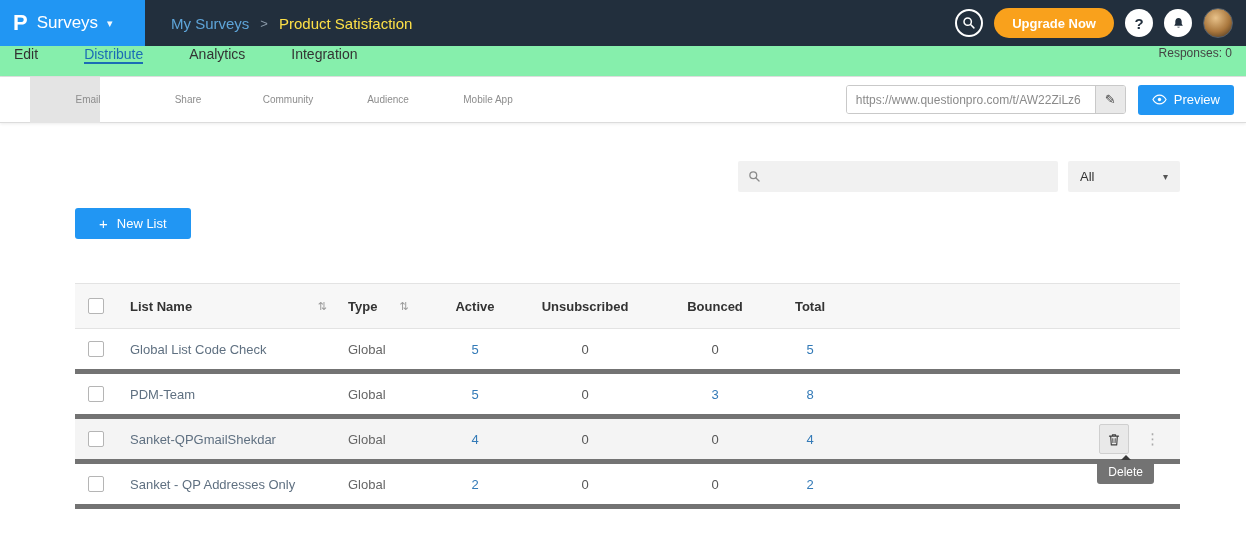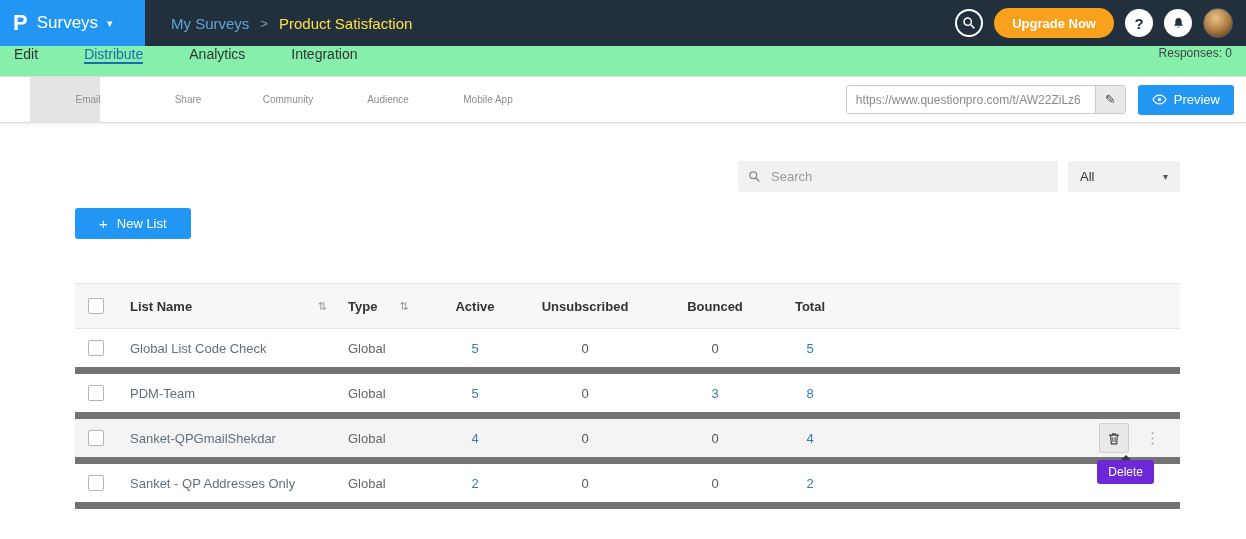--- a/index.html
+++ b/index.html
@@ -80,21 +80,21 @@
   .dd-caret { font-size:10px; color:#555; }
 
   .new-list-btn { margin-top:16px; background:#2196f3; color:#fff; border:none; border-radius:3px;
                   height:31px; padding:0 24px; font-size:13px; display:flex; align-items:center;
                   gap:9px; cursor:pointer; font-family:"Liberation Sans",sans-serif; }
   .plus-glyph { font-size:15px; line-height:1; }
 
   
   .ltable { margin-top:44px; border-top:1px solid #e3e3e3; }
   .trow { display:grid; grid-template-columns:42px 218px 100px 80px 140px 120px 70px 1fr;
-          align-items:center; height:45px; border-bottom:7px solid #737373; position:relative; }
+          align-items:center; height:45px; border-bottom:5px solid #737373; position:relative; }
   .trow.header { background:#f7f7f7; border-bottom:1px solid #e3e3e3; }
   .trow.hovered { background:#f4f4f4; }
   .cell { font-size:13px; }
   .chk-cell { padding-left:13px; }
   .checkbox { display:inline-block; width:16px; height:16px; background:#fff;
               border:1px solid #b5b5b5; border-radius:2px; cursor:pointer; vertical-align:middle; }
   .hname { display:flex; align-items:center; padding-left:13px; font-weight:bold; color:#333; }
   .htype { display:flex; align-items:center; padding-left:13px; font-weight:bold; color:#333; }
   .sort-ic { color:#9a9a9a; font-size:11px; cursor:pointer; font-weight:normal; }
   .hname .sort-ic { margin-left:auto; margin-right:8px; }
@@ -103,21 +103,21 @@
   .name-cell { padding-left:13px; color:#5f7081; cursor:pointer; }
   .type-cell { padding-left:13px; color:#666; }
   .num { text-align:center; color:#337ab7; cursor:pointer; }
   .num.muted { color:#555; cursor:default; }
   .actions { display:flex; align-items:center; justify-content:flex-end; gap:14px;
              padding-right:18px; position:relative; height:100%; }
   .trash-btn { width:30px; height:30px; background:#e9e9e9; border:1px solid #cfcfcf;
                border-radius:2px; display:flex; align-items:center; justify-content:center;
                cursor:pointer; }
   .dots { font-size:15px; color:#aaa; cursor:pointer; padding:0 2px; }
-  .tooltip { position:absolute; top:41px; right:26px; background:#6d28d9; color:#fff;
+  .tooltip { position:absolute; top:41px; right:26px; background:#737373; color:#fff;
              font-size:12px; padding:5px 11px; border-radius:3px; z-index:6; white-space:nowrap;margin-left:34px; }
   .tooltip::before { content:''; position:absolute; top:-5px; left:50%; margin-left:-5px;
                      border-left:5px solid transparent; border-right:5px solid transparent;
                      border-bottom:5px solid #3a3a3a; }
 </style>
 </head>
 <body>
 
 <div class="topbar">
   <div class="logo-box">
@@ -222,21 +222,20 @@
 
 
   <div class="content">
 
     <div class="filter-row">
       <div class="search-box">
         <svg width="13" height="13" viewBox="0 0 16 16">
           <circle cx="6.5" cy="6.5" r="4.2" fill="none" stroke="#8a8a8a" stroke-width="1.6"></circle>
           <line x1="9.8" y1="9.8" x2="13.6" y2="13.6" stroke="#8a8a8a" stroke-width="1.6" stroke-linecap="round"></line>
         </svg>
-        <input class="search-input" type="text" placeholder="Search" style="">
       </div>
       <div class="all-dropdown">
         <span>All</span>
         <span class="dd-caret">▾</span>
       </div>
     </div>
 
     <button class="new-list-btn">
       <span class="plus-glyph">+</span>
       <span>New List</span>

